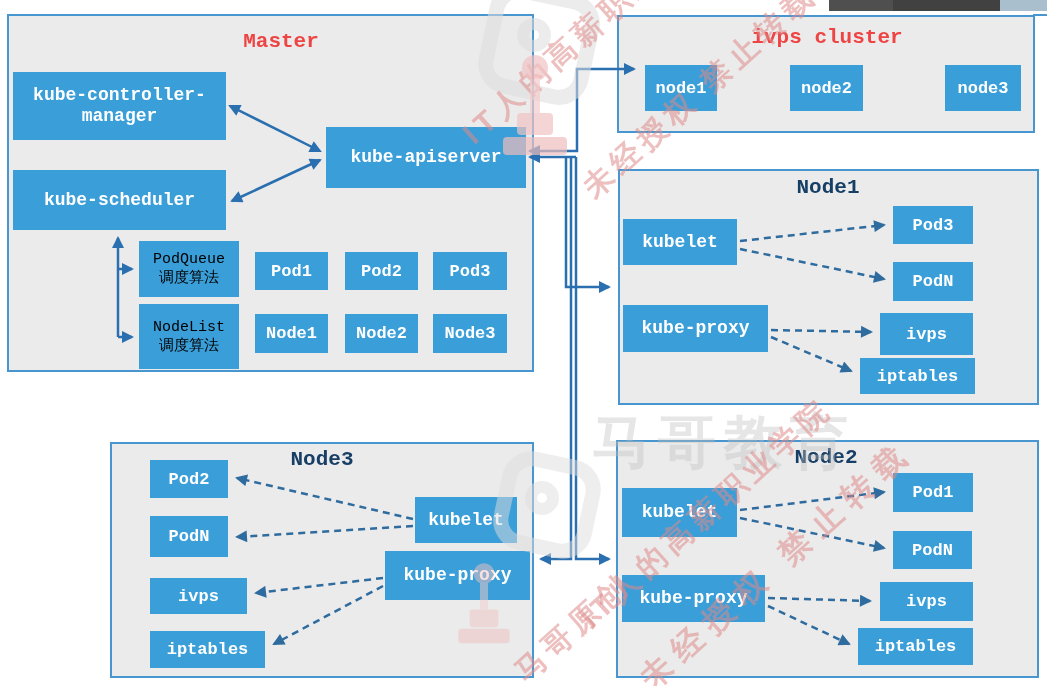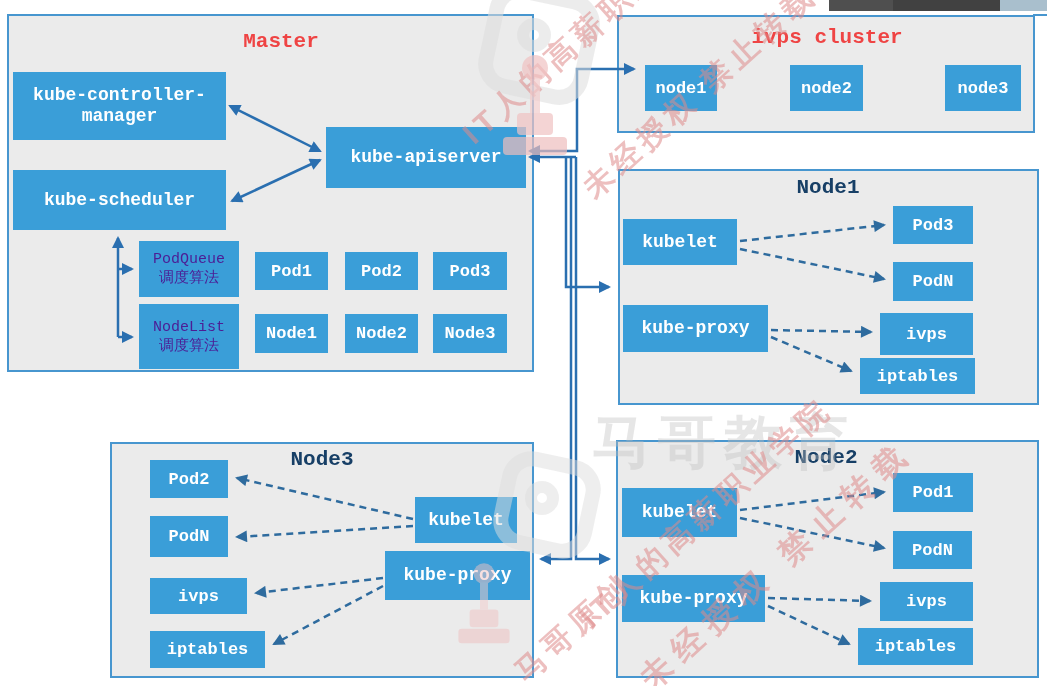--- a/index.html
+++ b/index.html
@@ -9,21 +9,21 @@
   }
   .cbox{ 
     position:absolute;background:#ebebeb;border:2px solid #4796cf;box-sizing:border-box;
   }
   .bbox{ 
     position:absolute;background:#3a9ed8;color:#ffffff;box-sizing:border-box;
     display:flex;flex-direction:column;align-items:center;justify-content:center;
     font-weight:bold;font-size:18px;line-height:21px;text-align:center;
   }
   .bbox.sm{font-size:17px;}
-  .bbox.queue span{font-weight:normal;font-size:15px;line-height:19px;color:#4c1d95;}
+  .bbox.queue span{font-weight:normal;font-size:15px;line-height:19px;color:#000000;}
   .btitle{
     position:absolute;font-weight:bold;font-size:21px;color:#ef4444;
     transform:translateX(-50%);white-space:nowrap;
   }
   .btitle.dark{color:#173f66;}
   svg.connectors{position:absolute;left:0;top:0;z-index:8;pointer-events:none;}
   .topbar-seg{position:absolute;top:0;height:11px;}
   .topline{position:absolute;background:#4796cf;height:2px;}
   
   .wm{position:absolute;pointer-events:none;z-index:30;}

